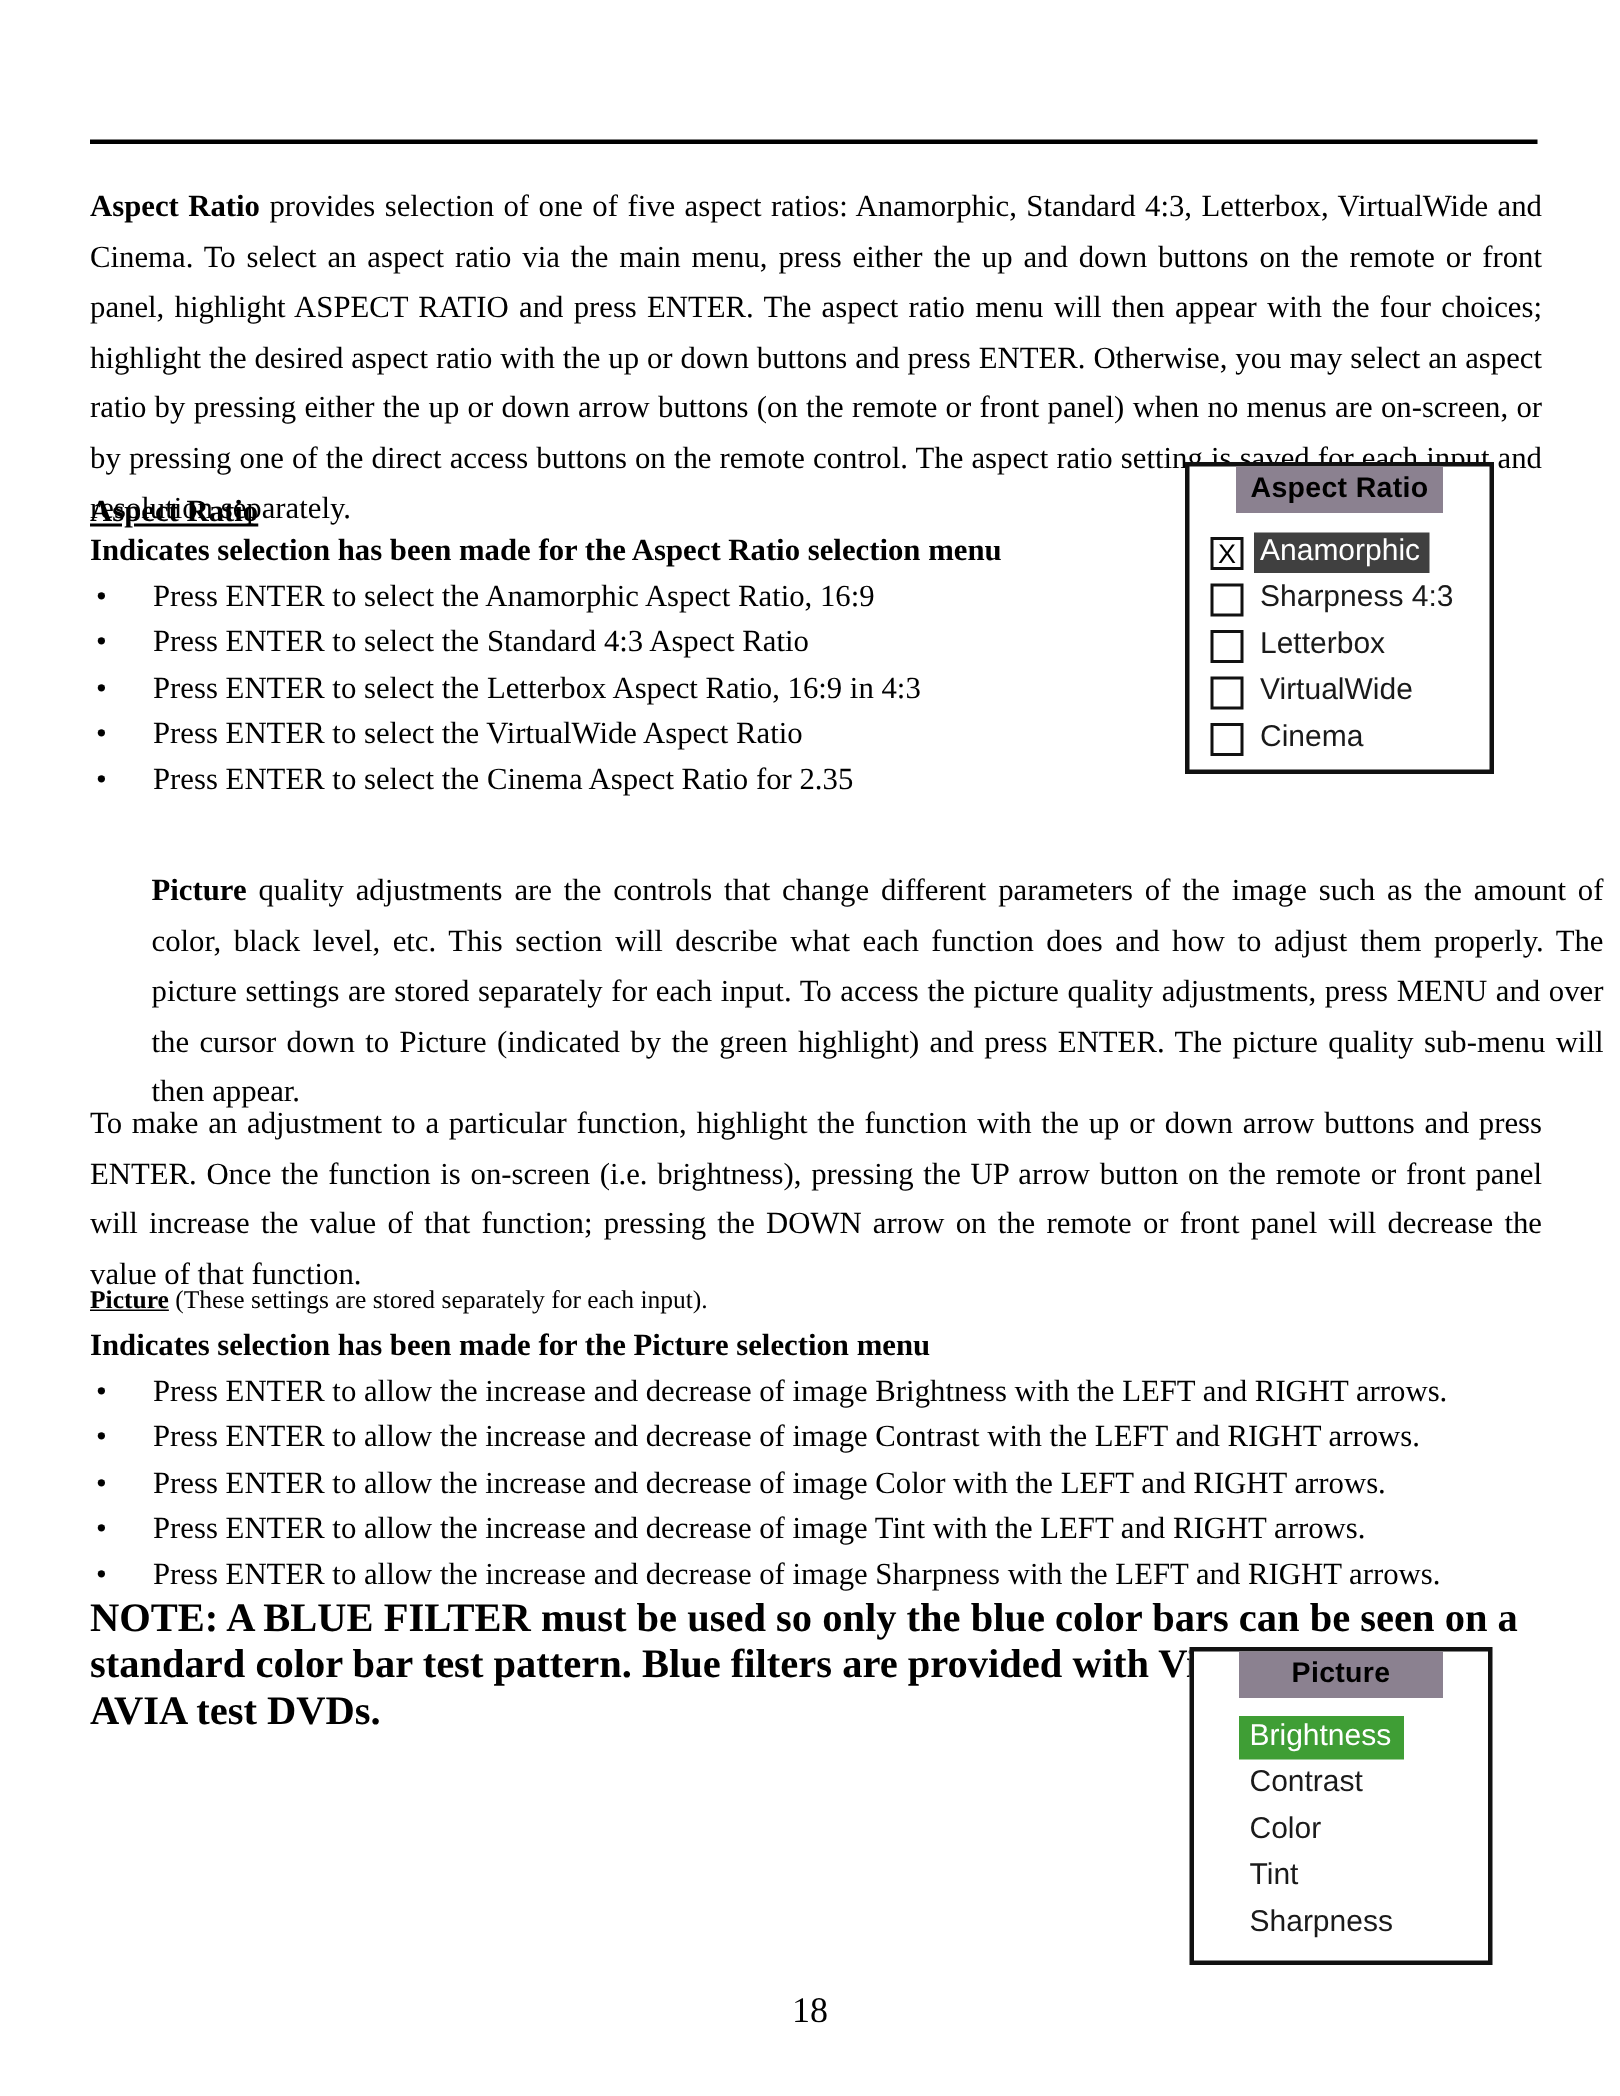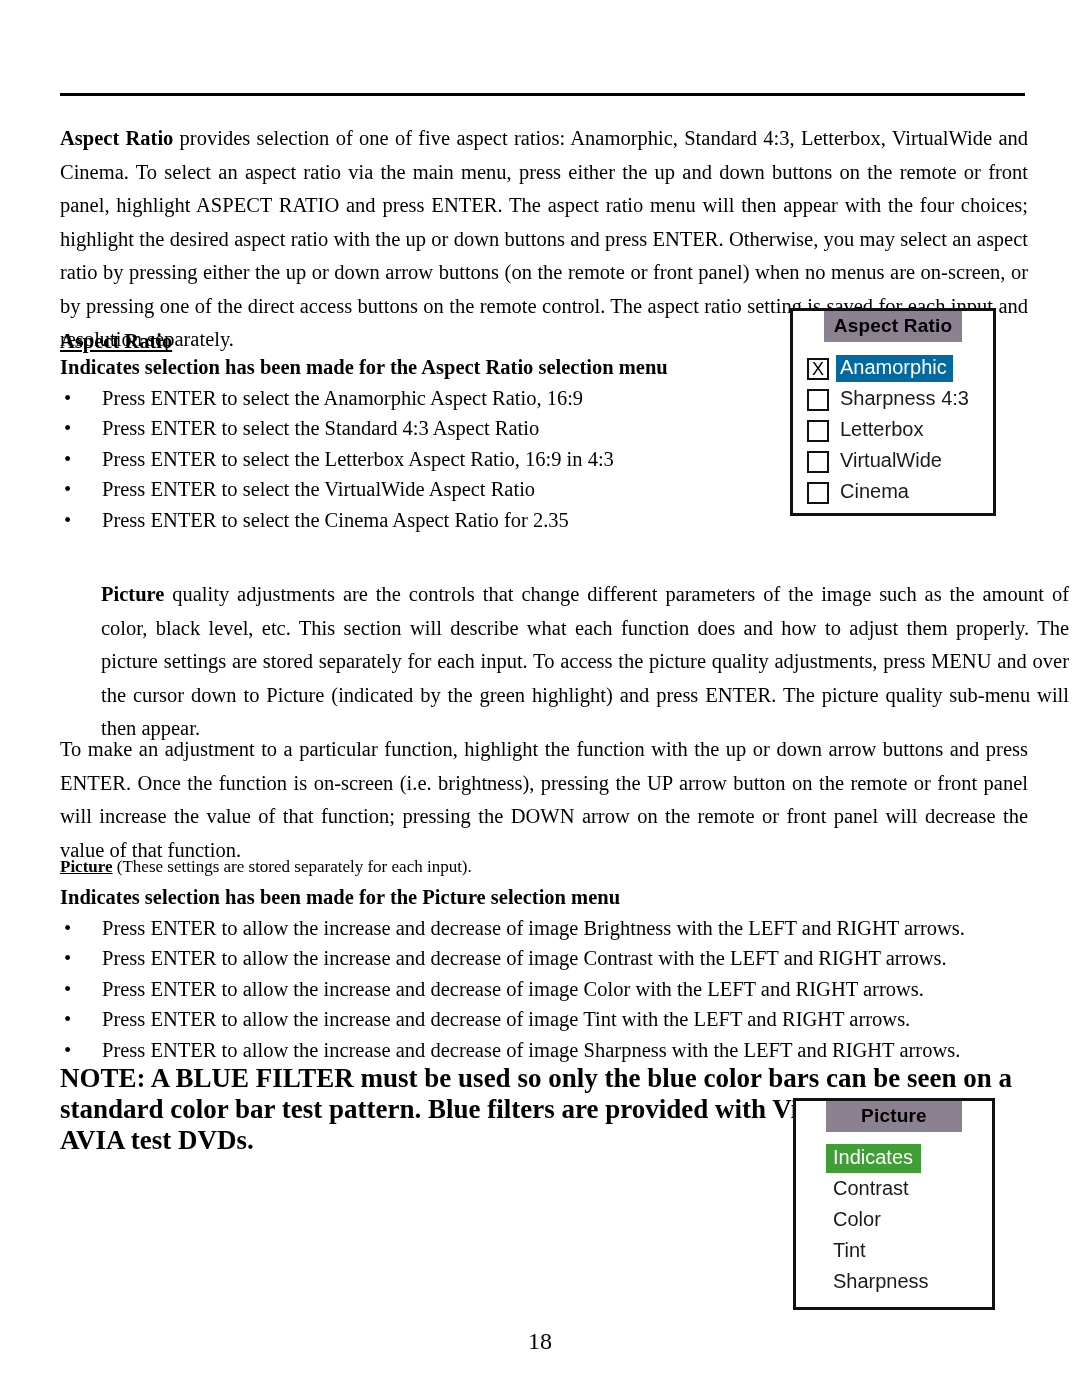--- a/index.html
+++ b/index.html
@@ -150,21 +150,21 @@
     line-height: 1;
     color: #000;
   }
   .ar-label {
     font-size: 20px;
     color: #1a1a1a;
     padding: 1px 6px 3px 4px;
     white-space: nowrap;
   }
   .ar-label.hl {
-    background: #0369a1;
+    background: #404040;
     color: #ffffff;
   }
 
   
   .pic-row { padding-left: 30px; height: 31px; }
   .pic-label {
     font-size: 20px;
     color: #1a1a1a;
     padding: 2px 8px 4px 7px;
     white-space: nowrap;
@@ -259,21 +259,21 @@
 
   <div class="note" style="top:1063px;">NOTE: A BLUE FILTER must be used so only the blue color bars can be seen on a standard color bar test pattern. Blue filters are provided with Video Essentials or AVIA test DVDs.</div>
 
   <div class="osd" style="left:793px; top:1098px; width:202px; height:212px;">
     <div class="osd-title-wrap">
       <div class="osd-title osd-title-bar" style="width:136px;">Picture</div>
     </div>
     <div class="osd-rows">
 
       <div class="osd-row pic-row">
-        <span class="pic-label hl">Indicates</span>
+        <span class="pic-label hl">Brightness</span>
       </div>
       <div class="osd-row pic-row">
         <span class="pic-label">Contrast</span>
       </div>
       <div class="osd-row pic-row">
         <span class="pic-label">Color</span>
       </div>
       <div class="osd-row pic-row">
         <span class="pic-label">Tint</span>
       </div>

